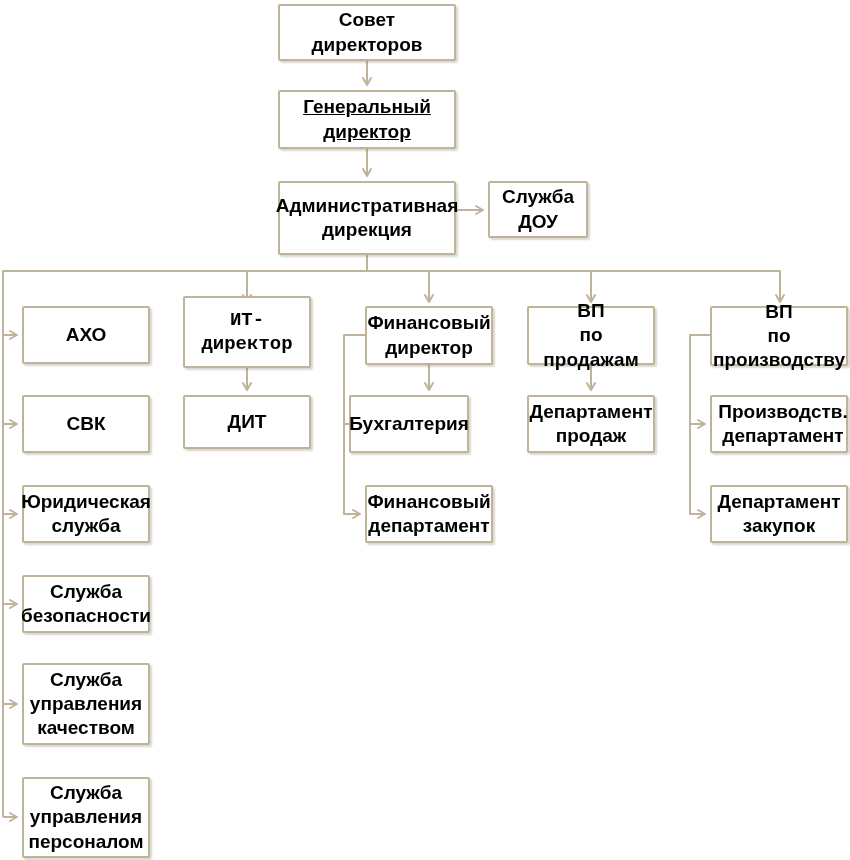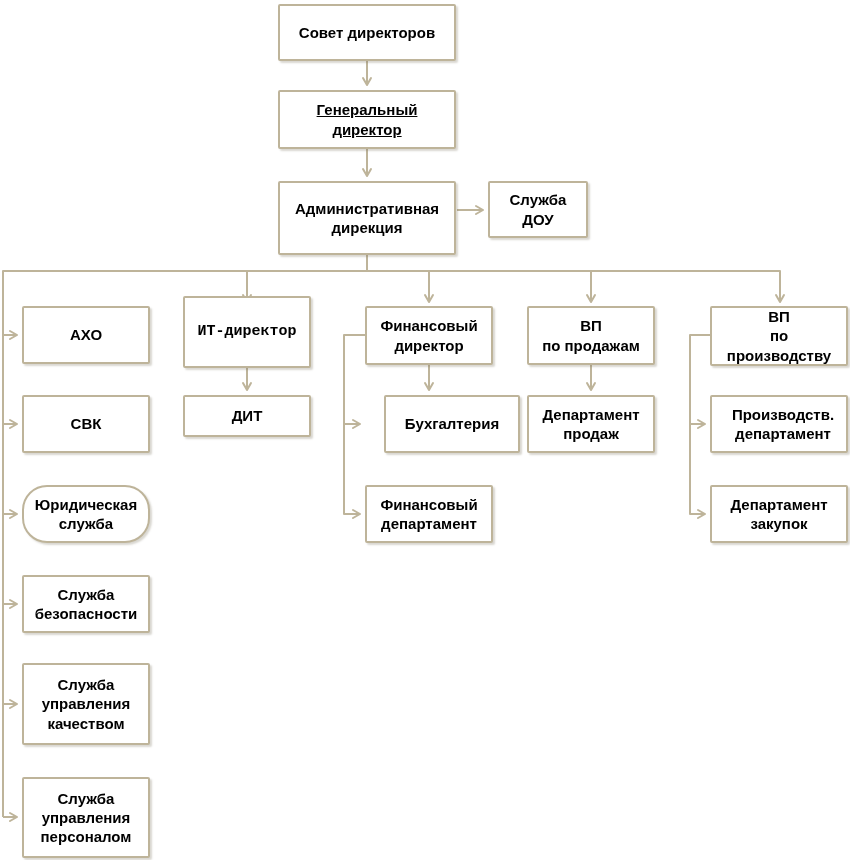--- a/index.html
+++ b/index.html
@@ -44,21 +44,21 @@
     position: absolute;
     display: flex;
     align-items: center;
     justify-content: center;
     text-align: center;
     background: var(--box-fill);
     border: 2px solid var(--box-border);
     border-radius: 2px;
     box-shadow: 2px 2px 2px rgba(120, 112, 88, 0.28);
     color: var(--text);
-    font-size: 15px;
+    font-size: 19px;
     font-weight: bold;
     line-height: 1.28;
     white-space: pre-line;
     padding: 2px 4px;
   }
 </style>
 </head>
 <body>
 
 <div class="canvas">
@@ -105,37 +105,37 @@
   <div class="node" style="left:278px; top:4px;  width:178px; height:57px;">Совет директоров</div>
   <div class="node" style="left:278px; top:90px; width:178px; height:59px;text-decoration:underline;">Генеральный
 директор</div>
   <div class="node" style="left:278px; top:181px; width:178px; height:74px;">Административная
 дирекция</div>
   <div class="node" style="left:488px; top:181px; width:100px; height:57px;">Служба
 ДОУ</div>
 
   <div class="node" style="left:22px; top:395px; width:128px; height:58px;">СВК</div>
   <div class="node" style="left:22px; top:306px; width:128px; height:58px;">АХО</div>
-  <div class="node" style="left:22px; top:485px; width:128px; height:58px;border-radius:25px;">Юридическая
+  <div class="node" style="left:22px; top:485px; width:128px; height:58px;">Юридическая
 служба</div>
   <div class="node" style="left:22px; top:575px; width:128px; height:58px;">Служба
 безопасности</div>
   <div class="node" style="left:22px; top:663px; width:128px; height:82px;">Служба
 управления
 качеством</div>
   <div class="node" style="left:22px; top:777px; width:128px; height:81px;">Служба
 управления
 персоналом</div>
 
   <div class="node" style="left:183px; top:296px; width:128px; height:72px;font-family:Liberation Mono, monospace;">ИТ-директор</div>
-  <div class="node" style="left:183px; top:395px; width:128px; height:42px;">ДИТ</div>
+  <div class="node" style="left:183px; top:395px; width:128px; height:54px;">ДИТ</div>
 
   <div class="node" style="left:365px; top:306px; width:128px; height:59px;">Финансовый
 директор</div>
-  <div class="node" style="left:384px; top:395px; width:136px; height:58px;">Бухгалтерия</div>
+  <div class="node" style="left:349px; top:395px; width:120px; height:58px;">Бухгалтерия</div>
   <div class="node" style="left:365px; top:485px; width:128px; height:58px;">Финансовый
 департамент</div>
 
   <div class="node" style="left:527px; top:306px; width:128px; height:59px;">ВП
 по продажам</div>
   <div class="node" style="left:527px; top:395px; width:128px; height:58px;">Департамент
 продаж</div>
 
   <div class="node" style="left:710px; top:306px; width:138px; height:60px;">ВП
 по производству</div>

